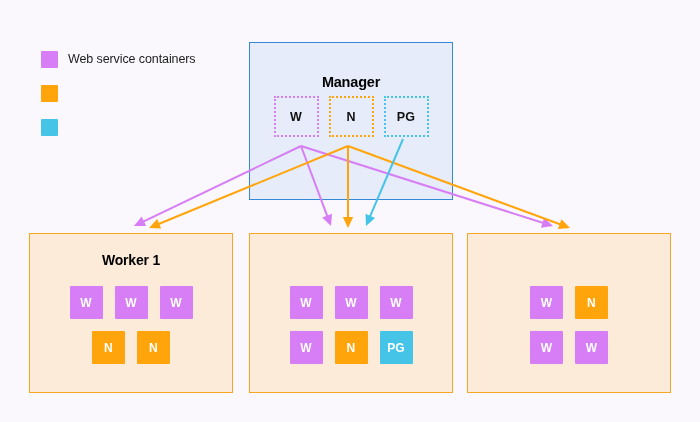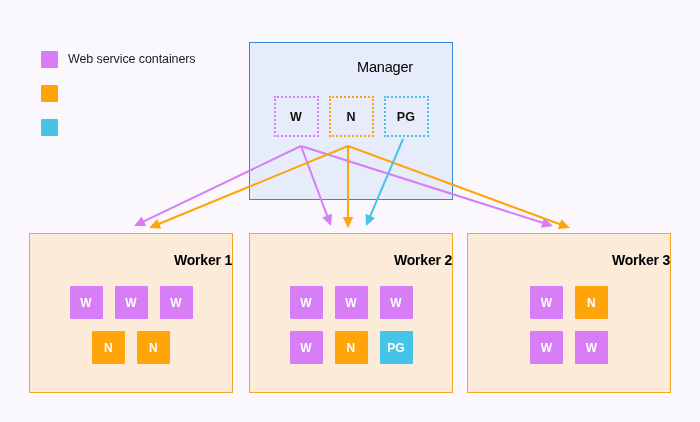--- a/index.html
+++ b/index.html
@@ -54,28 +54,27 @@
     top: 42px;
     width: 204px;
     height: 158px;
     background: #E6ECF9;
     border: 1.6px solid #3389D6;
     box-sizing: border-box;
   }
   .manager-title {
     position: absolute;
     left: 0;
-    top: 16px;
+    top: 31px;
     width: 100%;
     text-align: center;
     font-size: 14.5px;
-    font-weight: normal;
+    font-weight: bold;
     color: #000;
     letter-spacing: -0.2px;
-    padding-left: 34px;
   }
   .manager-slots {
     position: absolute;
     left: 0;
     top: 53px;
     width: 100%;
     display: flex;
     justify-content: center;
     gap: 10px;
   }
@@ -107,21 +106,21 @@
   }
   #worker-1 { left: 29px; }
   #worker-2 { left: 249px; }
   #worker-3 { left: 467px; }
 
   .worker-title {
     position: absolute;
     left: 0;
     top: 18px;
     width: 100%;
-    text-align: right;
+    text-align: center;
     font-size: 14px;
     font-weight: bold;
     color: #000;
     letter-spacing: -0.2px;
   }
   .worker-grid {
     position: absolute;
     left: 0;
     top: 52px;
     width: 100%;
@@ -196,37 +195,35 @@
         <div class="cont web">W</div>
       </div>
       <div class="worker-row">
         <div class="cont node">N</div>
         <div class="cont node">N</div>
       </div>
     </div>
   </div>
 
   <div class="worker-box" id="worker-2">
-    <div class="worker-title">Worker 2</div>
     <div class="worker-grid">
       <div class="worker-row">
         <div class="cont web">W</div>
         <div class="cont web">W</div>
         <div class="cont web">W</div>
       </div>
       <div class="worker-row">
         <div class="cont web">W</div>
         <div class="cont node">N</div>
         <div class="cont pg">PG</div>
       </div>
     </div>
   </div>
 
   <div class="worker-box" id="worker-3">
-    <div class="worker-title">Worker 3</div>
     <div class="worker-grid">
       <div class="worker-row">
         <div class="cont web">W</div>
         <div class="cont node">N</div>
       </div>
       <div class="worker-row">
         <div class="cont web">W</div>
         <div class="cont web">W</div>
       </div>
     </div>

